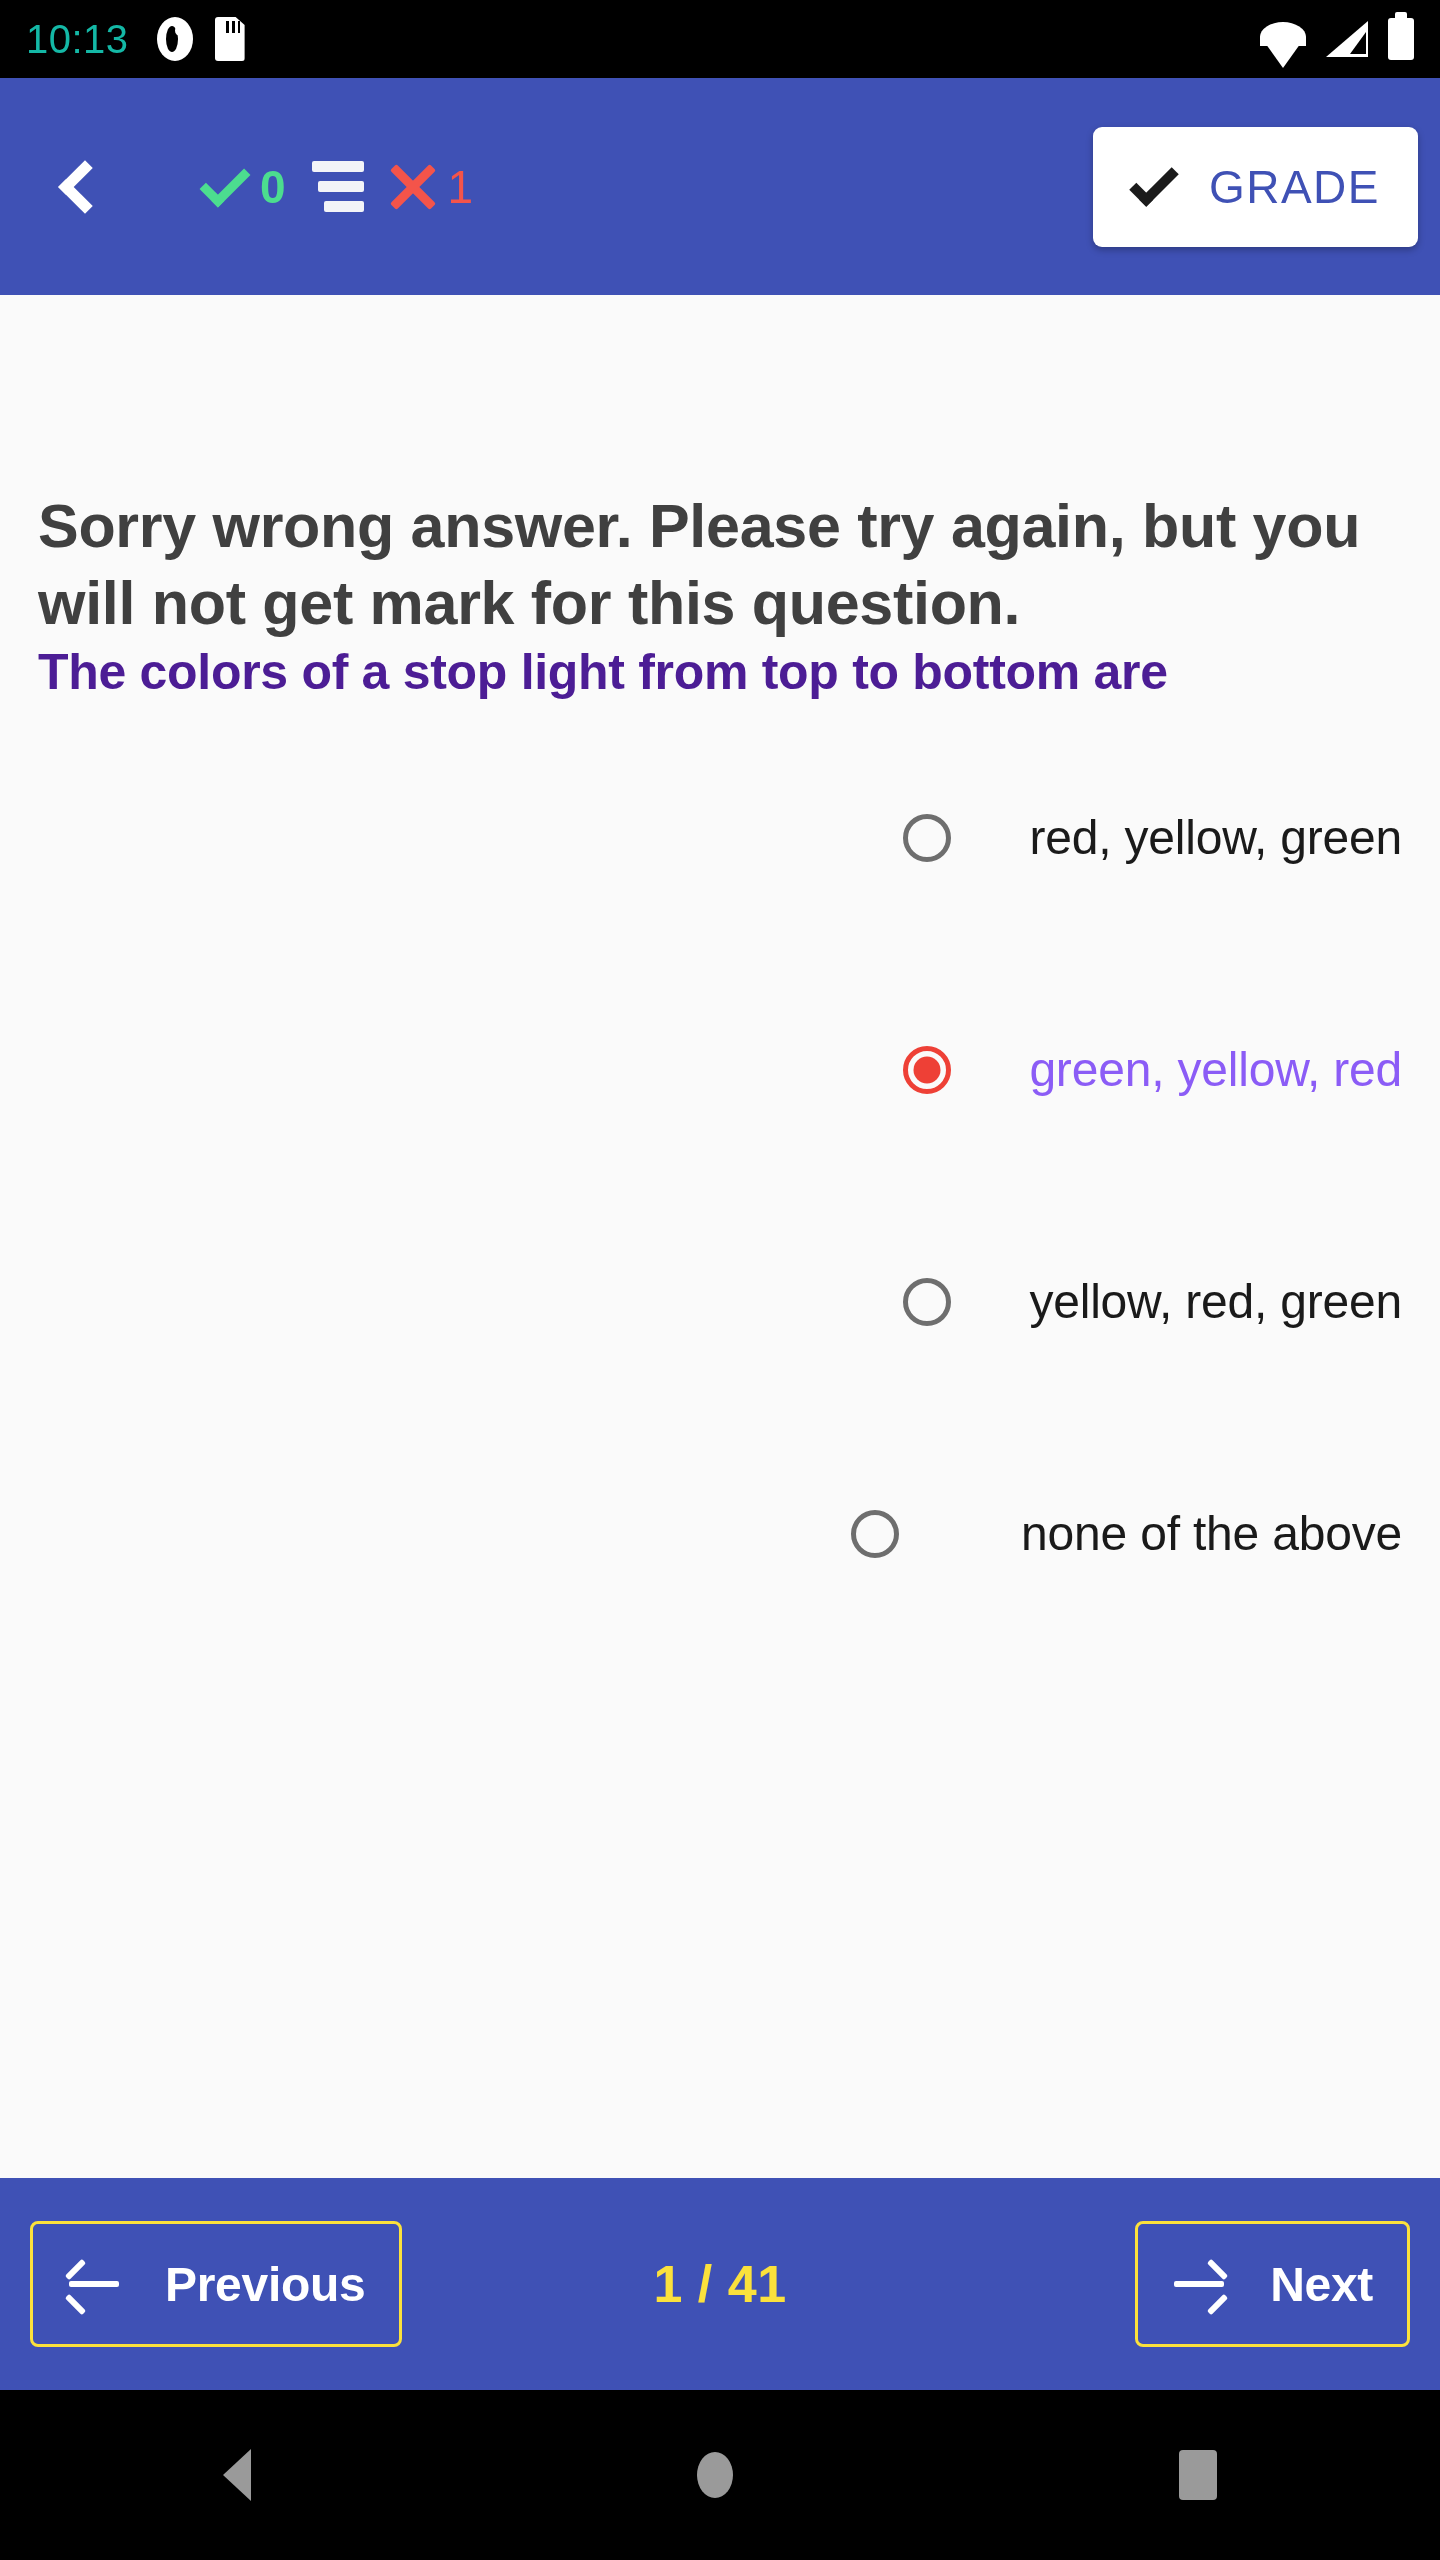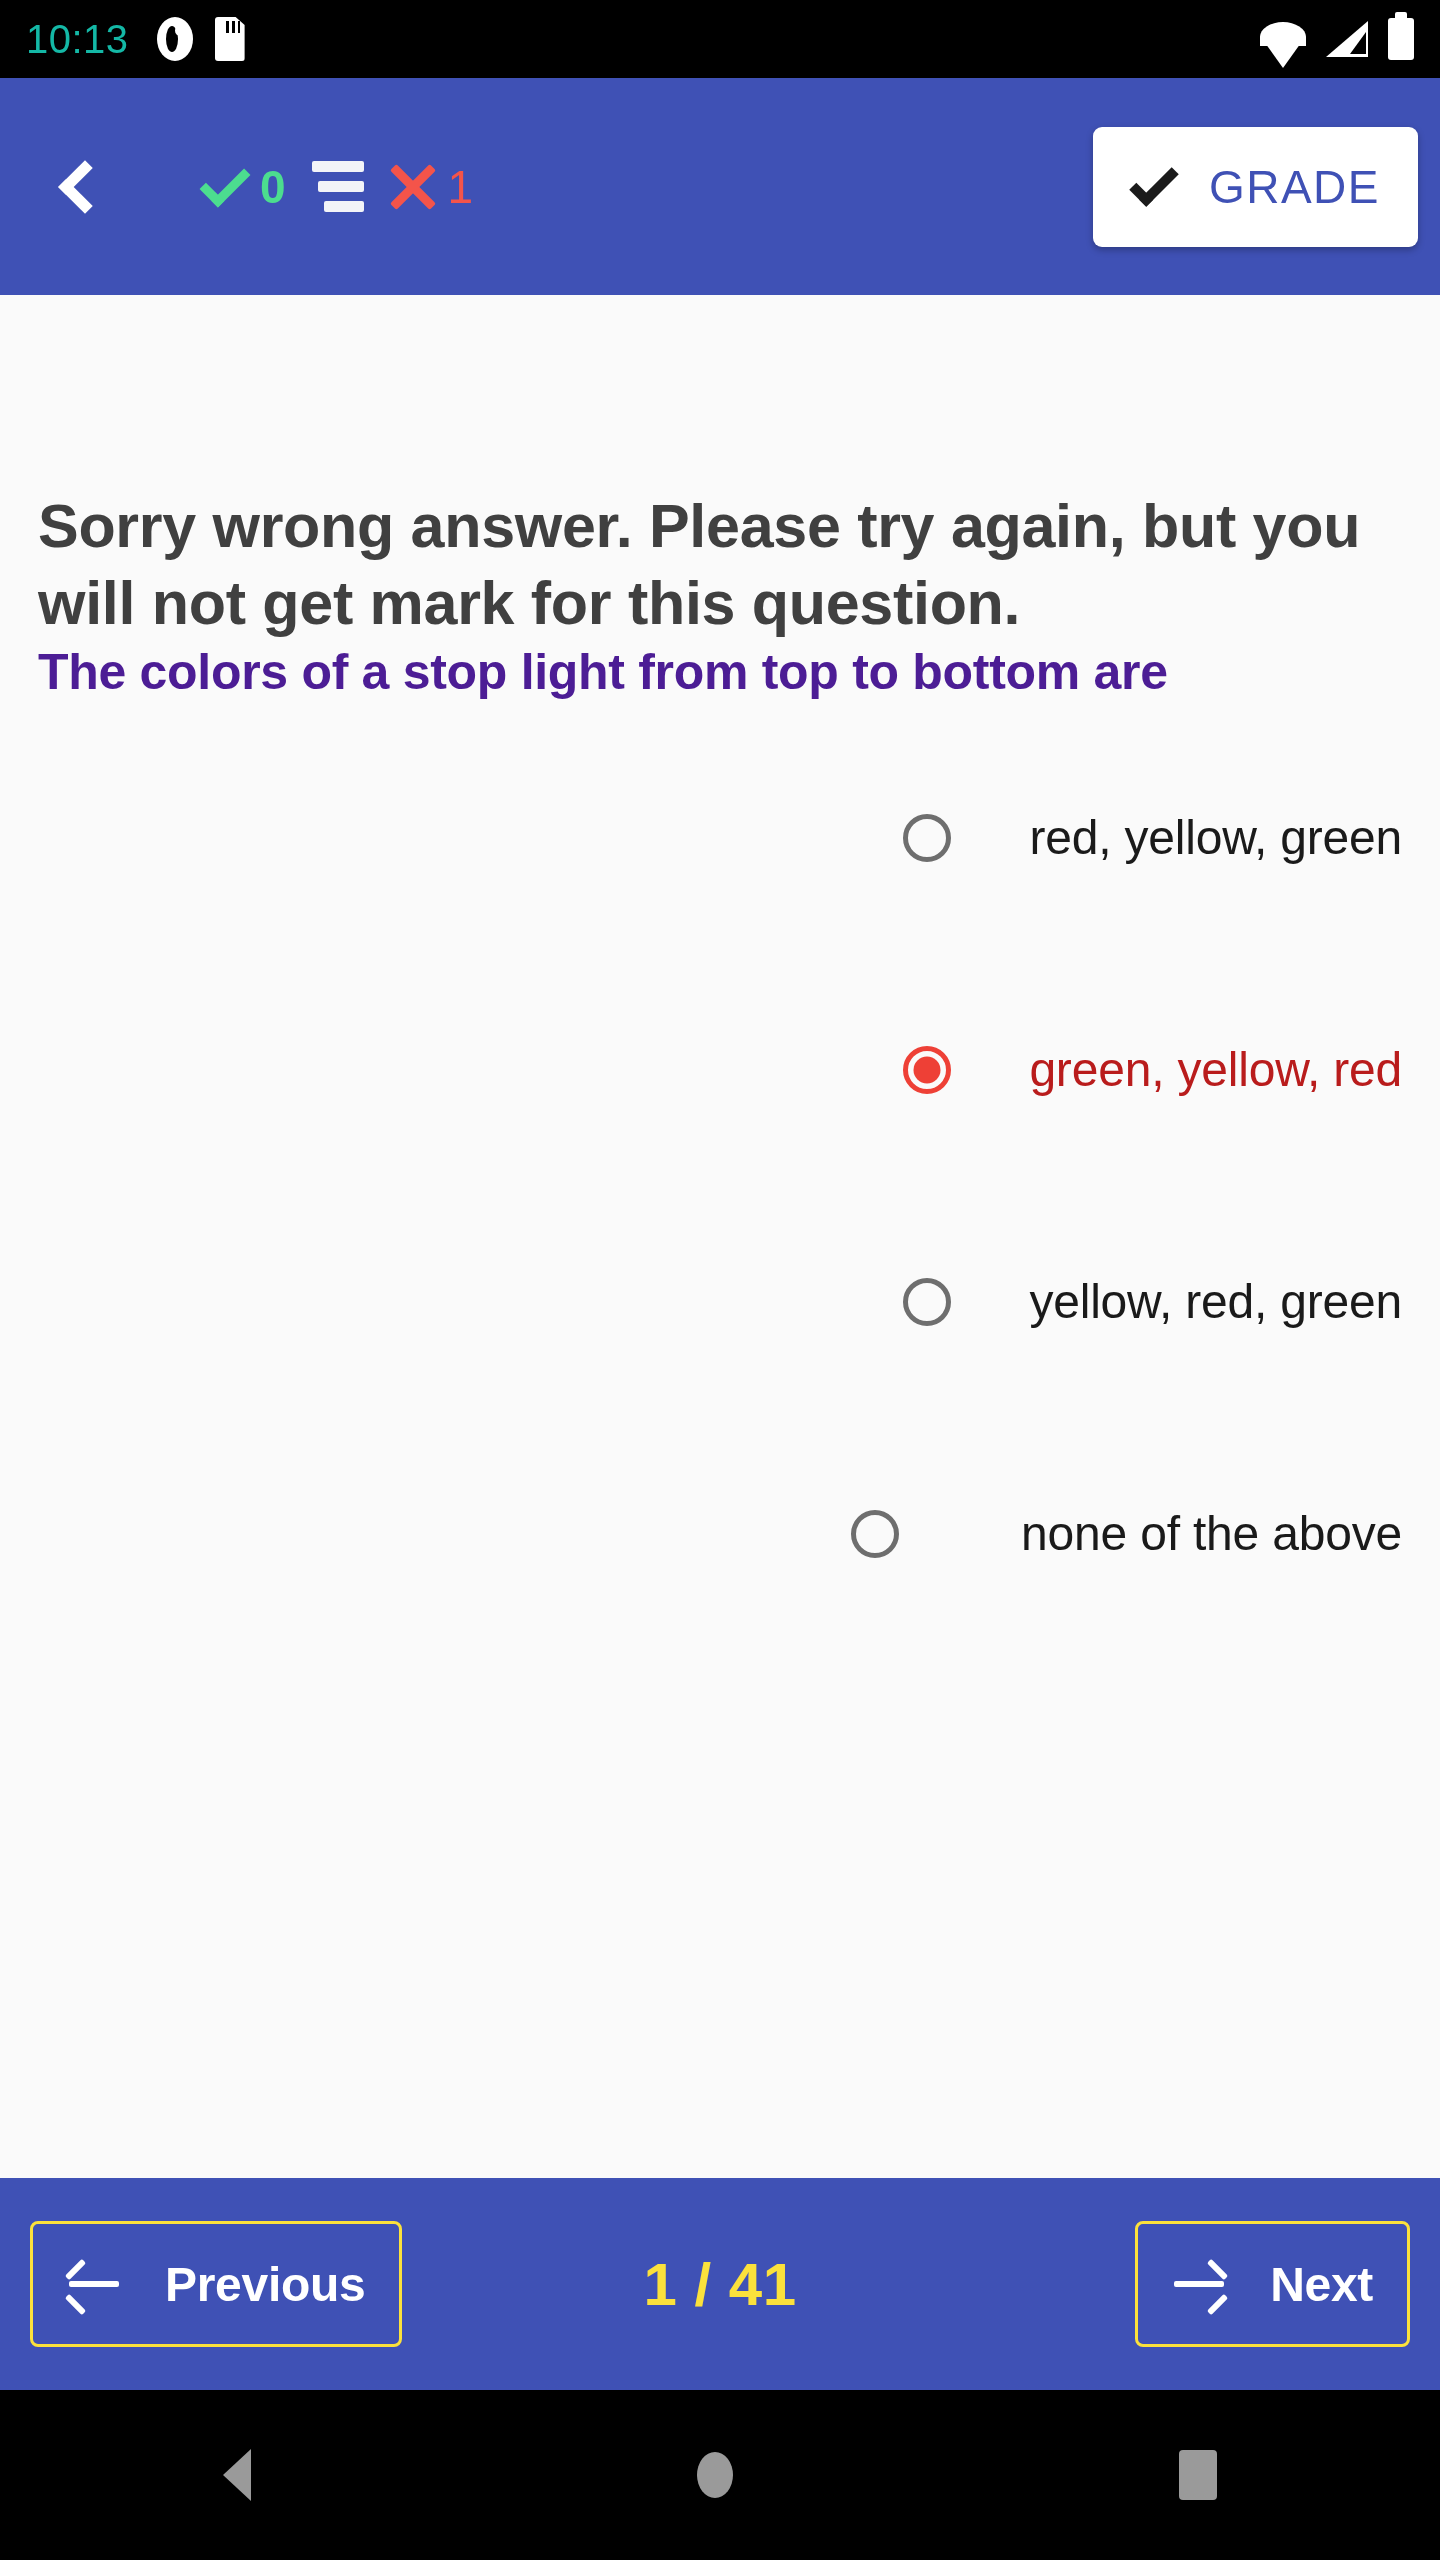--- a/index.html
+++ b/index.html
@@ -89,42 +89,42 @@
   .option { display:flex; align-items:center; height:86px; margin-bottom:146px;justify-content:flex-end; }
   .option:last-child{ margin-bottom:0;gap:44px; }
   .radio { width:48px; height:48px; border-radius:50%; border:5px solid #6E6E6E;
            margin-left:50px; flex:0 0 48px; position:relative; }
   .option.selected .radio { border-color:#EE4036; }
   .option.selected .radio::after{
     content:""; position:absolute; left:50%; top:50%; width:27px; height:27px;
     border-radius:50%; background:#EE4036; transform:translate(-50%,-50%);
   }
   .option-label { font-size:48px; color:#1A1A1A; margin-left:78px; letter-spacing:-0.2px; }
-  .option.selected .option-label { color:#b91c1c; }
+  .option.selected .option-label { color:#8b5cf6; }
 
   
   .bottombar {
     flex:0 0 212px; background:#3F51B5; display:flex; align-items:center;
     padding:0 30px; position:relative;
   }
   .nav-btn {
     background:transparent; border:3px solid #FBE13C; border-radius:8px;
     height:126px; display:flex; align-items:center; gap:44px; padding:0 34px; cursor:pointer;
   }
   .nav-label { color:#fff; font-size:48px; font-weight:700; letter-spacing:-0.3px; }
   .arrow { width:54px; height:36px; position:relative; }
   .arrow .shaft { position:absolute; top:50%; left:2px; width:50px; height:6px;
                   background:#fff; transform:translateY(-50%); border-radius:2px; }
   .arrow .headA,.arrow .headB { position:absolute; width:24px; height:6px; background:#fff; border-radius:2px; }
   .arrow.left .headA { left:0; top:calc(50% - 9px); transform:rotate(-45deg); transform-origin:left center; }
   .arrow.left .headB { left:0; top:calc(50% + 9px); transform:rotate(45deg); transform-origin:left center; }
   .arrow.right .headA { right:0; top:calc(50% - 9px); transform:rotate(45deg); transform-origin:right center; }
   .arrow.right .headB { right:0; top:calc(50% + 9px); transform:rotate(-45deg); transform-origin:right center; }
   .page-counter { position:absolute; left:50%; transform:translateX(-50%);
-                  color:#FBE13C; font-size:60px; font-weight:700; letter-spacing:0.5px; }
+                  color:#FBE13C; font-size:52px; font-weight:700; letter-spacing:0.5px; }
   .spacer { flex:1 1 auto; }
 
   
   .androidnav { flex:0 0 170px; background:#000; display:flex; align-items:center; justify-content:space-around; }
   .nav-back { width:0; height:0; border-top:26px solid transparent; border-bottom:26px solid transparent;
               border-right:28px solid #9A9A9A; }
   .nav-home { width:36px; height:46px; border-radius:50%; background:#9A9A9A; }
   .nav-recent { width:38px; height:50px; background:#9A9A9A; border-radius:4px; }
 </style>
 </head>

